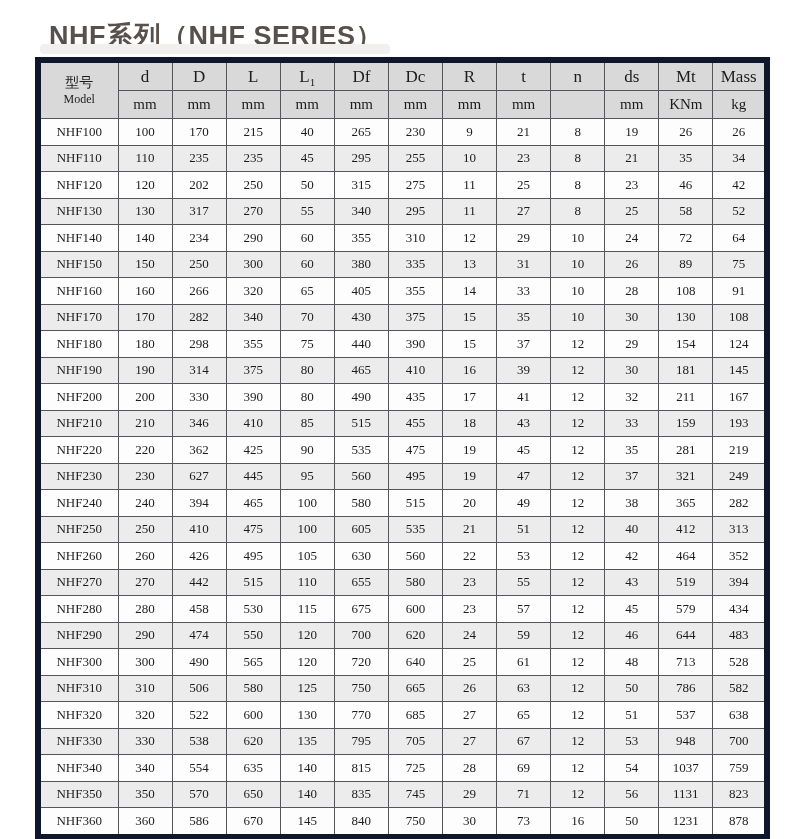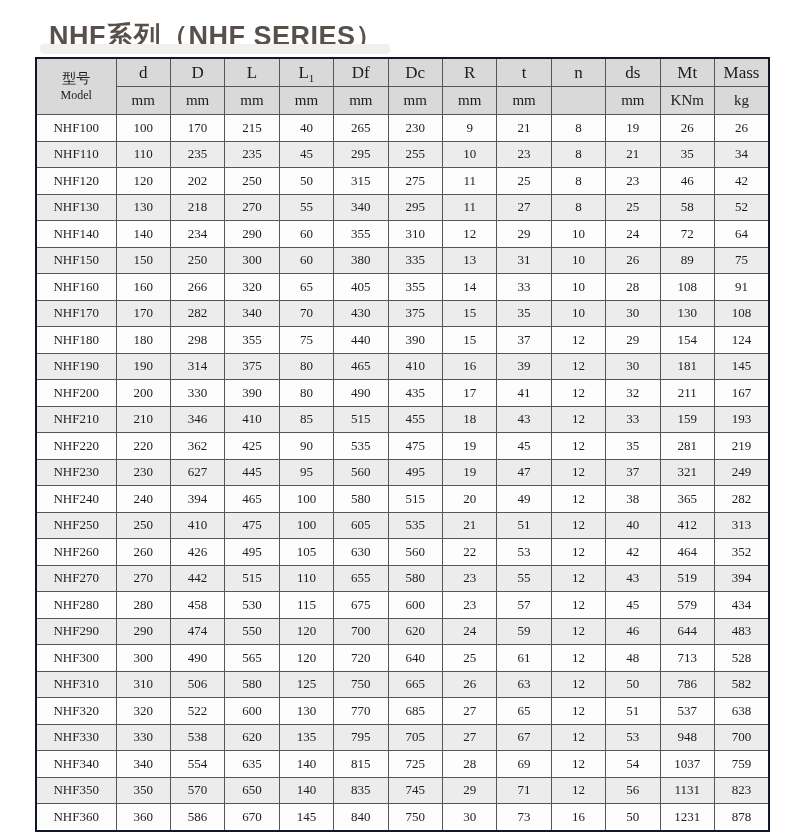--- a/index.html
+++ b/index.html
@@ -32,21 +32,21 @@
     background: #f1f0ee;
     border-radius: 4px;
   }
   table.spec-table {
     position: absolute;
     left: 35px;
     top: 57px;
     width: 735px;
     border-collapse: collapse;
     table-layout: fixed;
-    border: 2px solid #0f172a;
+    border: 6px solid #0f172a;
   }
   .spec-table th, .spec-table td {
     border: 1px solid var(--border-color, #55555a);
     text-align: center;
     vertical-align: middle;
     padding: 0;
     overflow: hidden;
     white-space: nowrap;
   }
   .spec-table thead th { background: var(--header-bg, #d9d9d9); font-weight: normal; }
@@ -161,21 +161,21 @@
         <td>11</td>
         <td>25</td>
         <td>8</td>
         <td>23</td>
         <td>46</td>
         <td>42</td>
       </tr>
       <tr class="alt">
         <td>NHF130</td>
         <td>130</td>
-        <td>218</td>
+        <td>317</td>
         <td>270</td>
         <td>55</td>
         <td>340</td>
         <td>295</td>
         <td>11</td>
         <td>27</td>
         <td>8</td>
         <td>25</td>
         <td>58</td>
         <td>52</td>

